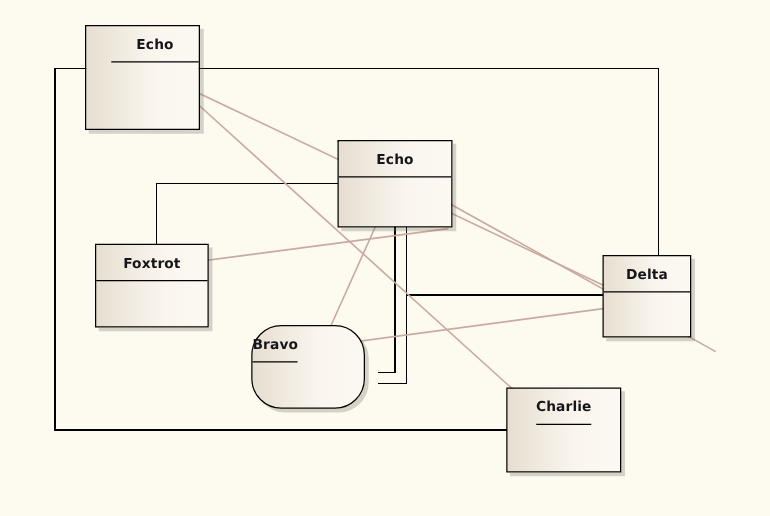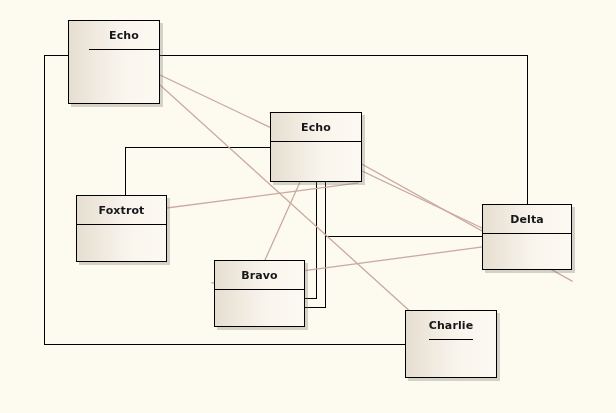--- a/index.html
+++ b/index.html
@@ -88,27 +88,27 @@
           <span class="title-text">Echo</span>
         </div>
         <div class="body-band"></div>
       </div>
       <div class="uml-node" style="left: 76px; top: 195px; width: 91px; height: 67px; display: flex; flex-direction: column; gap: 16px;">
         <div class="title-band">
           <span class="title-text">Foxtrot</span>
         </div>
         <div class="body-band"></div>
       </div>
-      <div class="uml-node" style="left: 482px; top: 204px; width: 90px; height: 66px; display: flex; flex-direction: column;">
+      <div class="uml-node" style="left: 482px; top: 204px; width: 71px; height: 66px; display: flex; flex-direction: column;">
         <div class="title-band">
           <span class="title-text">Delta</span>
         </div>
         <div class="body-band"></div>
       </div>
-      <div class="uml-node" style="left: 214px; top: 260px; width: 91px; height: 67px; display: flex; flex-direction: column;">
+      <div class="uml-node" style="left: 201px; top: 260px; width: 91px; height: 67px; display: flex; flex-direction: row; border-radius: 24px;">
         <div class="title-band">
           <span class="title-text">Bravo</span>
         </div>
         <div class="body-band"></div>
       </div>
       <div class="uml-node" style="left: 405px; top: 310px; width: 92px; height: 68px; display: flex; flex-direction: column; align-items: center;">
         <div class="title-band">
           <span class="title-text">Charlie</span>
         </div>
         <div class="body-band"></div>

